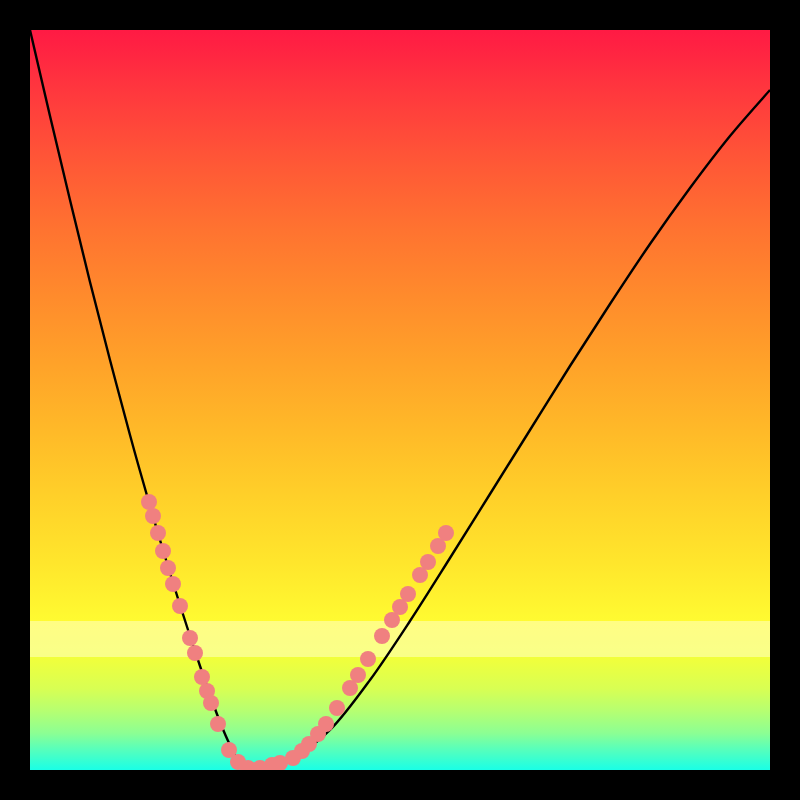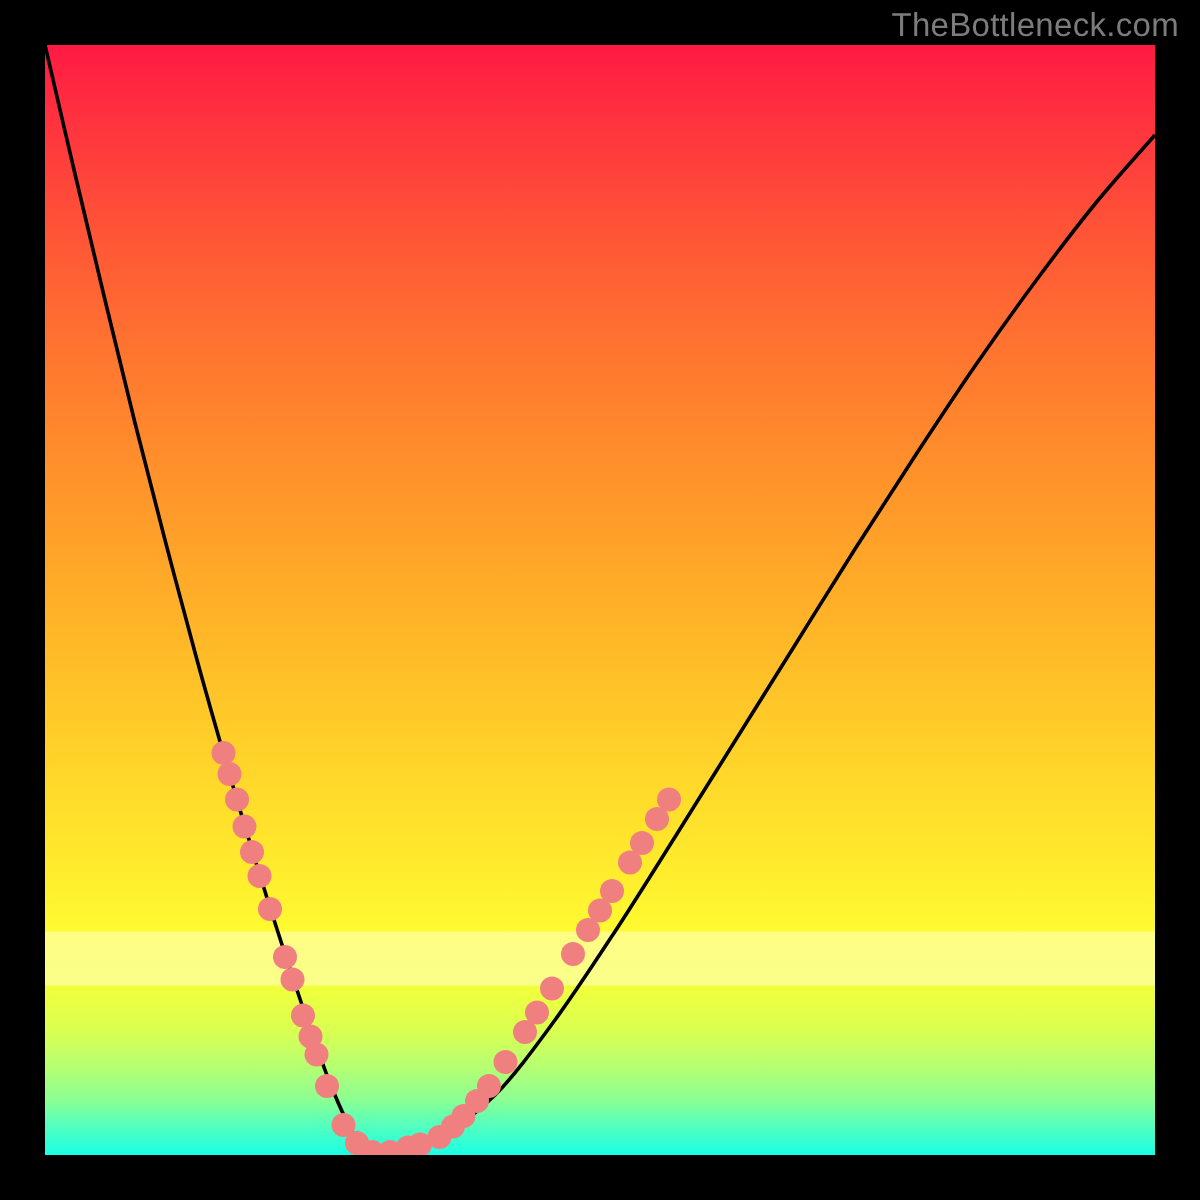--- a/index.html
+++ b/index.html
@@ -116,14 +116,13 @@
           <circle cx="378" cy="564" r="8" fill="#f08080"></circle>
           <circle cx="390" cy="545" r="8" fill="#f08080"></circle>
           <circle cx="398" cy="532" r="8" fill="#f08080"></circle>
           <circle cx="408" cy="516" r="8" fill="#f08080"></circle>
           <circle cx="416" cy="503" r="8" fill="#f08080"></circle>
         </g>
     </svg>
 
   </div>
 
-  <div class="watermark">TheBottleneck.com</div>
 </div>
 
 </body></html>

